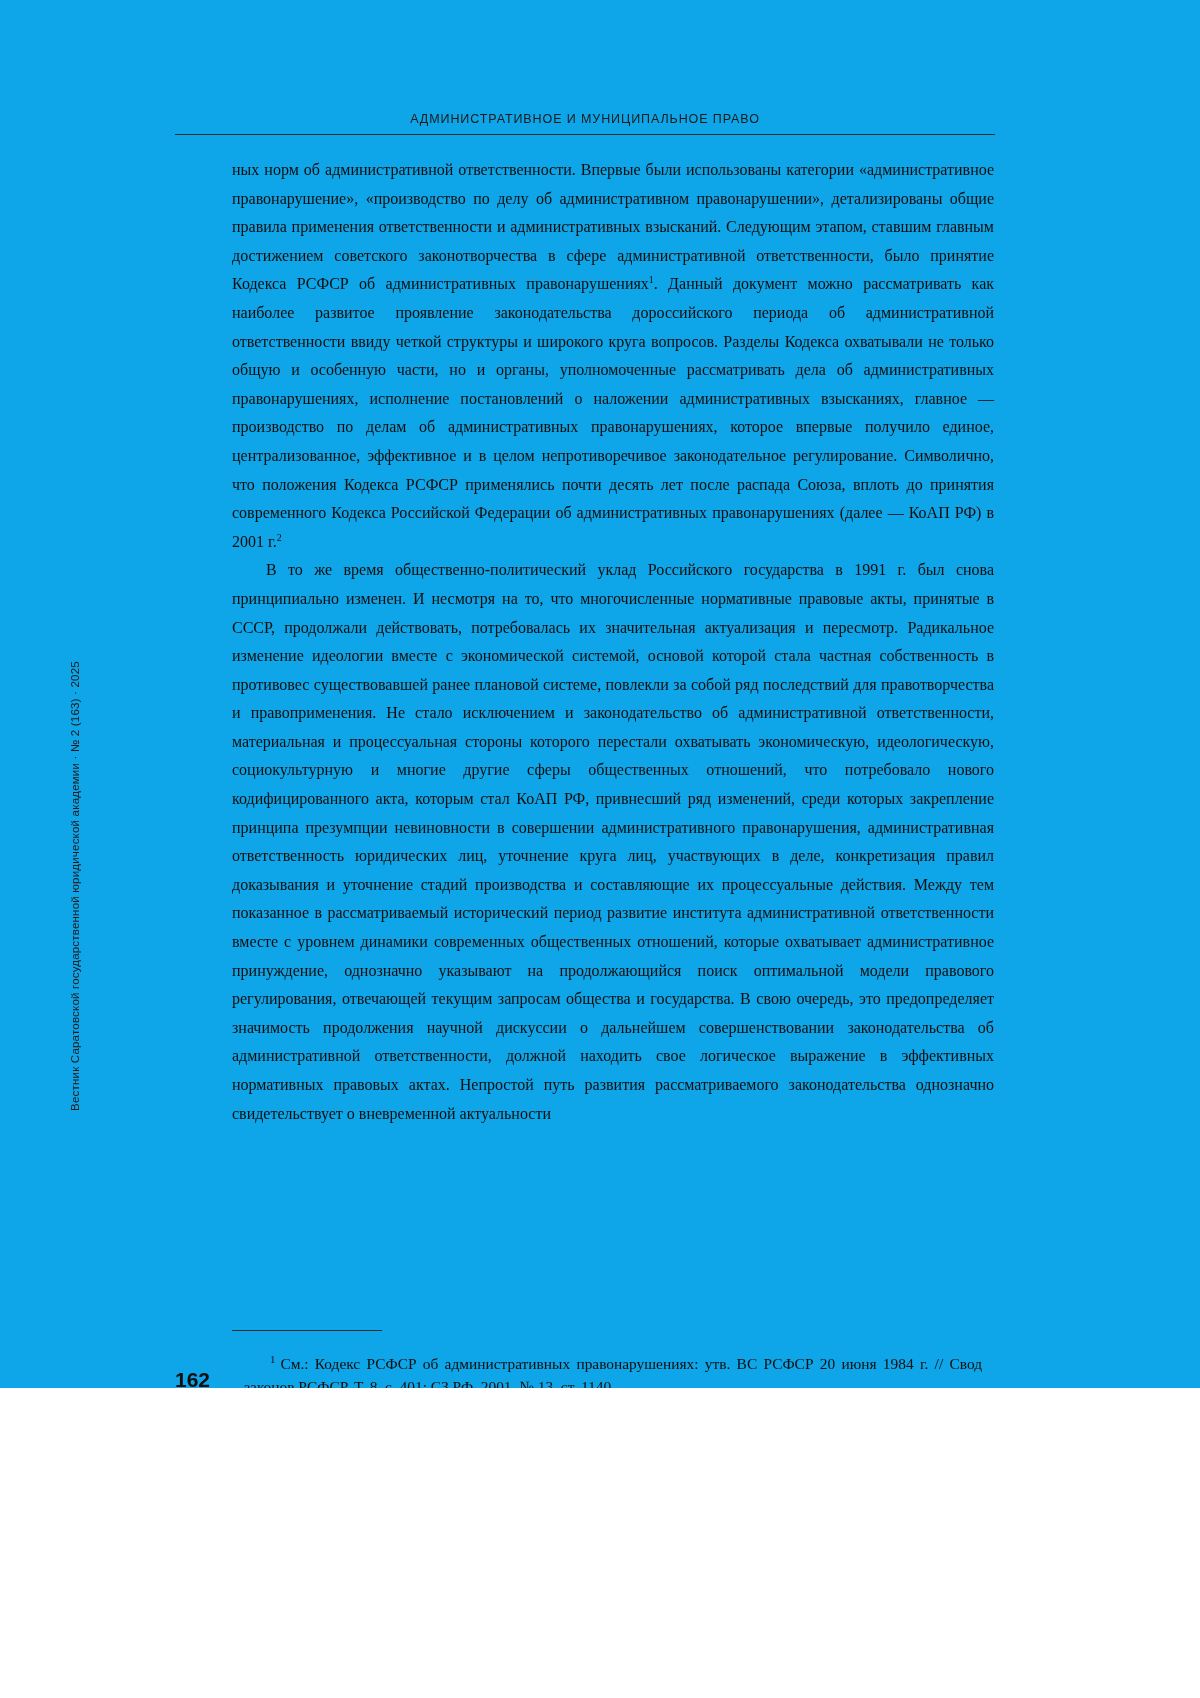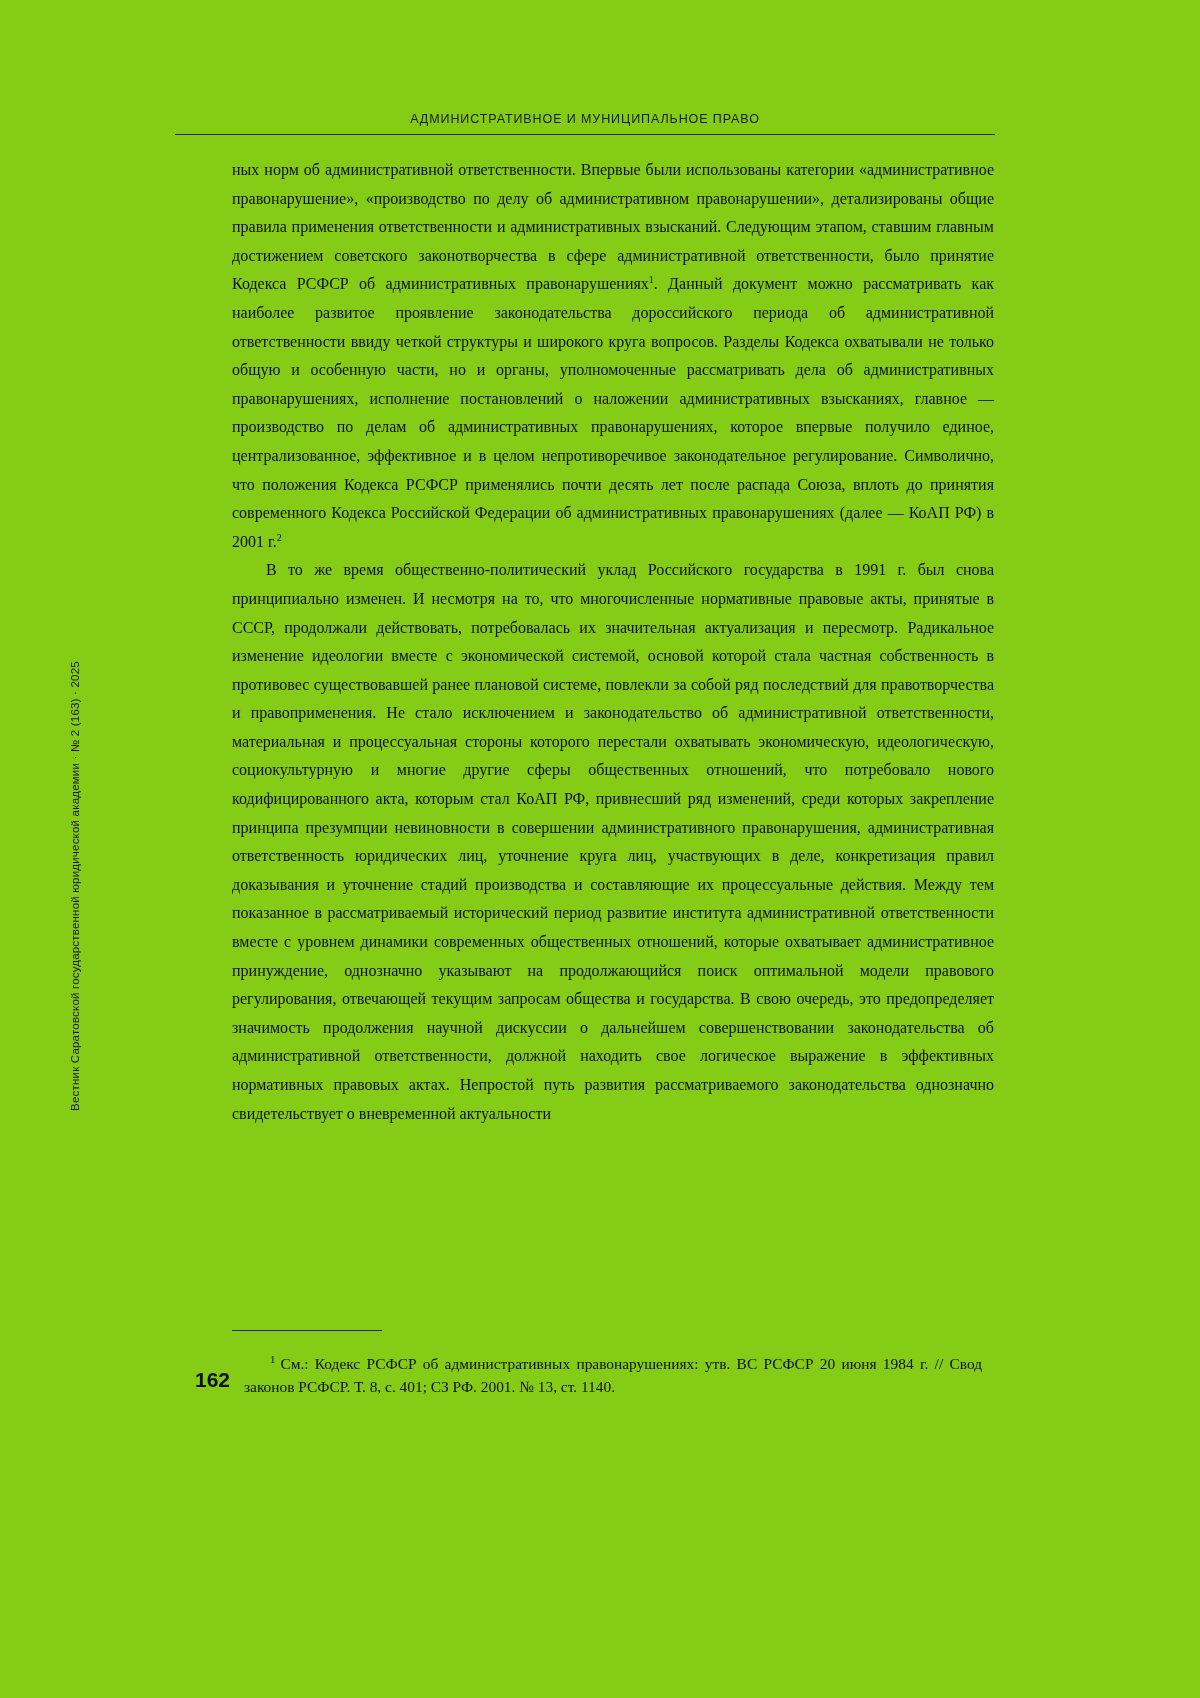--- a/index.html
+++ b/index.html
@@ -3,22 +3,22 @@
 <meta charset="utf-8">
 <style>
   html, body {
     margin: 0;
     padding: 0;
     background: #ffffff;
   }
   .page {
     position: relative;
     width: 1200px;
-    height: 1698px;
-    background: #84cc16;
+    height: 1388px;
+    background: #0ea5e9;
     font-family: "Liberation Serif", serif;
     color: #100f0d;
     overflow: hidden;
   }
 
   
   .running-head {
     position: absolute;
     left: 175px;
     top: 112px;
@@ -111,21 +111,20 @@
   .folio {
     position: absolute;
     left: 175px;
     top: 1368px;
     width: 52px;
     text-align: left;
     font-family: "Liberation Sans", sans-serif;
     font-size: 21px;
     font-weight: 700;
     color: #100f0d;
-    margin-left: 20px;
   }
 </style>
 </head>
 <body>
 
 <div class="page">
 
   <div class="running-head">АДМИНИСТРАТИВНОЕ И МУНИЦИПАЛЬНОЕ ПРАВО</div>
   <div class="rule"></div>
 

